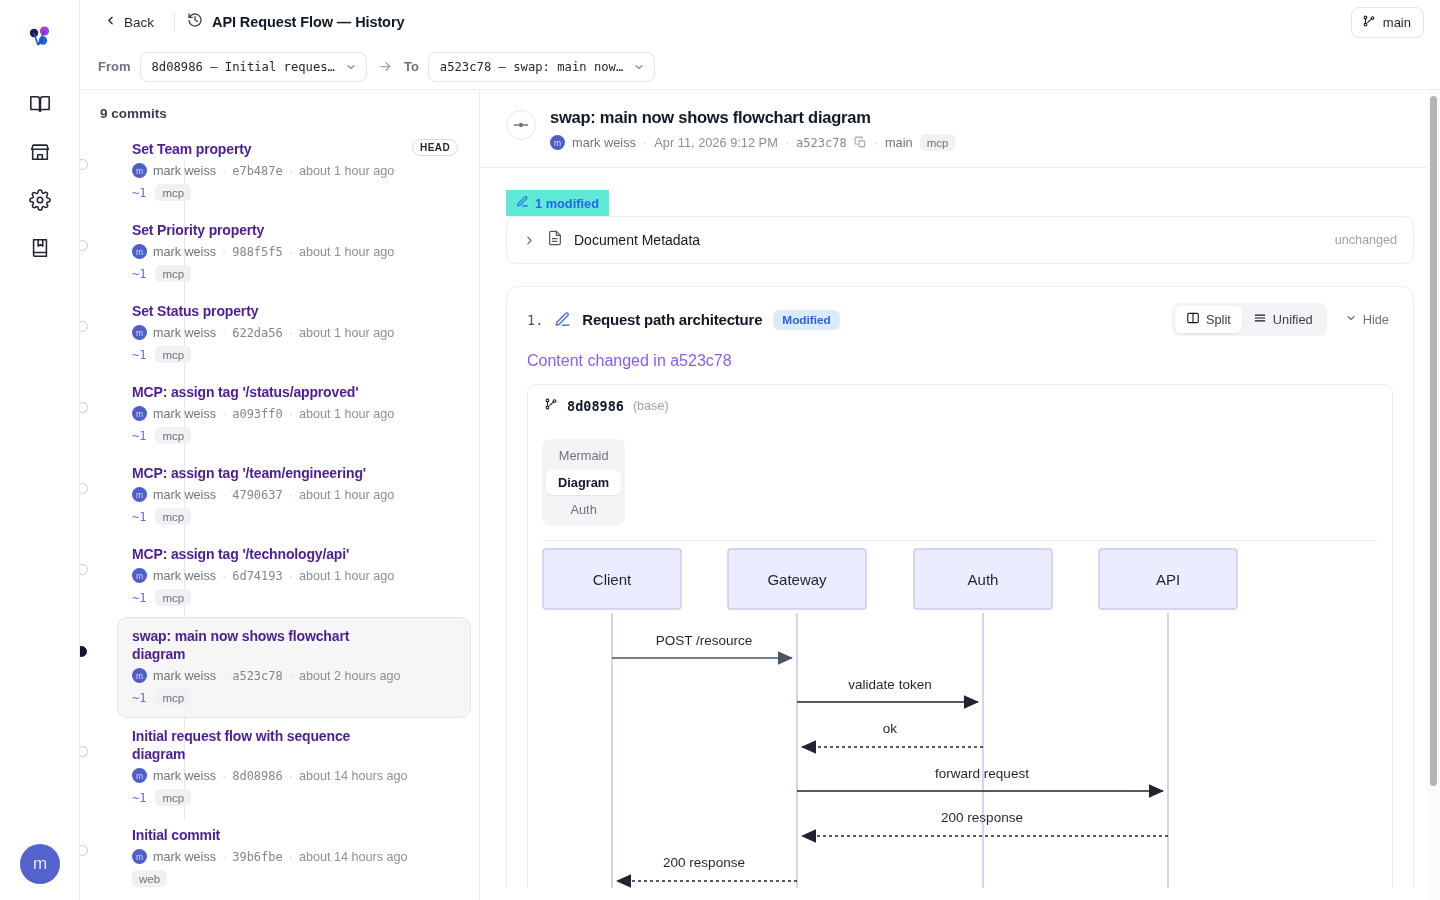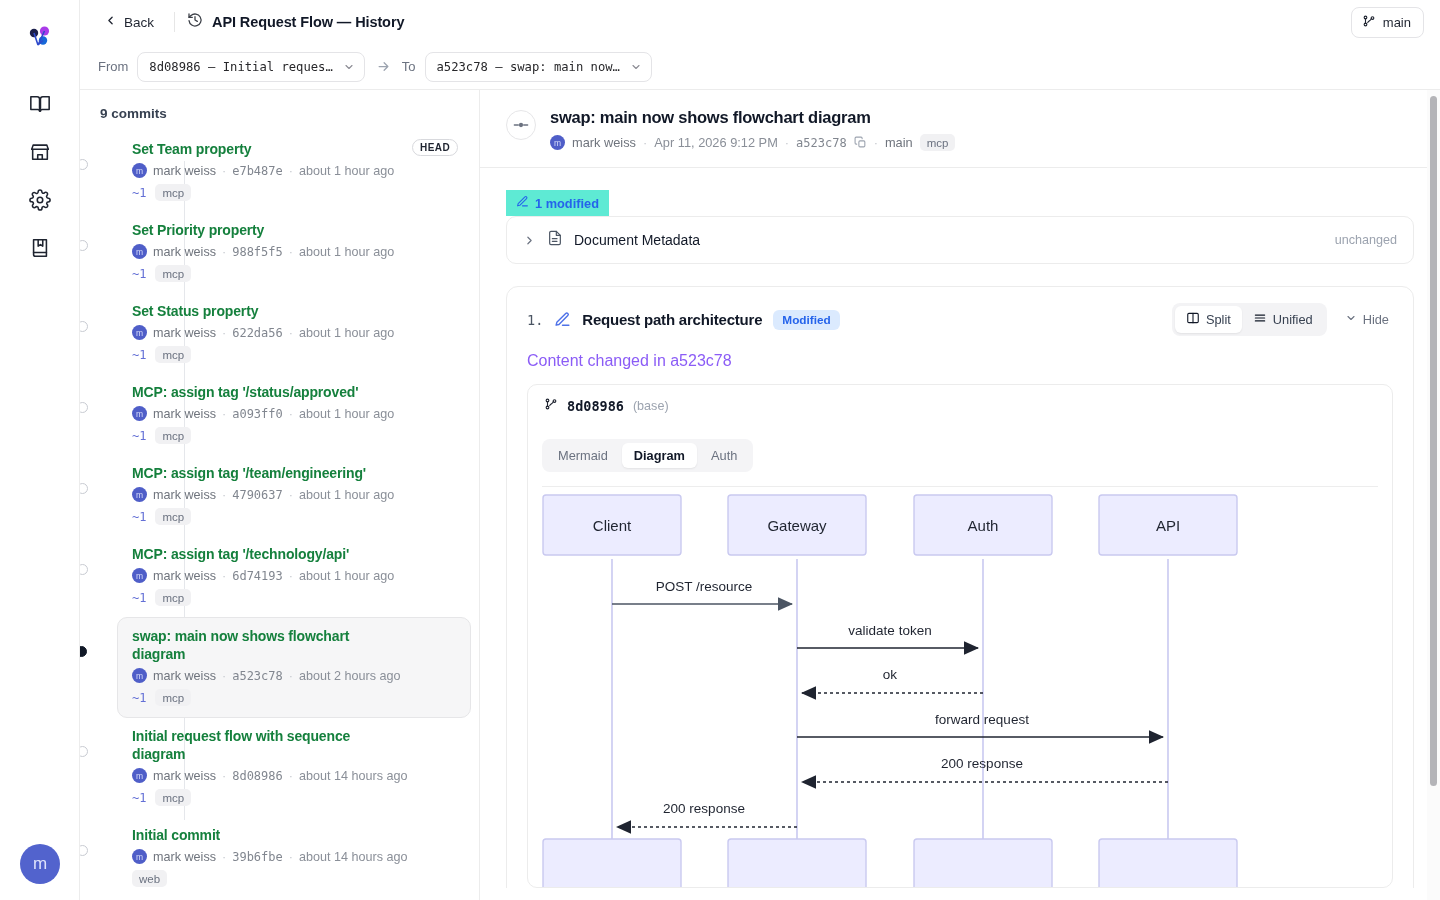--- a/index.html
+++ b/index.html
@@ -58,21 +58,21 @@
     padding: 6px 12px 6px 10px; font-size: 13px; font-weight: 500;
     color: #1f2430; background: #fff; cursor: pointer;
   }
 
   .rangebar {
     height: 46px; flex: 0 0 46px;
     display: flex; align-items: center; gap: 9px;
     padding: 0 16px 0 18px;
     border-bottom: 1px solid #ececec; background: #fff;
   }
-  .range-label { font-size: 13px; color: #6b7280; }
+  .range-label { font-size: 13px; color: #6b7280; font-weight: bold; }
   .select {
     display: flex; align-items: center; gap: 10px;
     border: 1px solid #e4e4e7; border-radius: 8px;
     height: 30px; padding: 0 9px 0 11px; background: #fff;
     cursor: pointer;
   }
   .select-text {
     font-family: "DejaVu Sans Mono", monospace;
     font-size: 12.2px; color: #27272a; white-space: nowrap;
   }
@@ -113,21 +113,21 @@
     position: absolute; left: -41px; top: 28px;
     width: 11px; height: 11px; border-radius: 50%;
     background: #ffffff; border: 1.4px solid #c8cbd2;
     z-index: 2;
   }
   .commit.selected .dot {
     background: #111827; border-color: #111827;
     left: -42px;
   }
   .commit-title {
-    font-size: 14px; font-weight: 600; color: #15803d;
+    font-size: 14px; font-weight: 600; color: #4c1d95;
     letter-spacing: -0.15px; line-height: 18px;
     padding-right: 56px;
   }
   .commit-meta {
     display: flex; align-items: center; gap: 6px;
     margin-top: 5px; font-size: 12.6px; color: #8a8f98;
   }
   .mini-avatar {
     width: 15px; height: 15px; border-radius: 50%;
     background: #4f5ec8; color: #d6dbfa;
@@ -225,21 +225,21 @@
   }
   .version-head {
     display: flex; align-items: center; gap: 9px;
     padding: 12px 16px;
   }
   .version-sha { font-family: "DejaVu Sans Mono", monospace; font-size: 13.5px; font-weight: 600; color: #111827; }
   .version-base { font-size: 12.6px; color: #9ca3af; }
   .version-inner { padding: 12px 14px 0 14px; }
   .tabs {
     display: inline-flex; align-items: center; gap: 2px;
-    background: #f4f4f6; border-radius: 8px; padding: 4px;
+    background: #f4f4f6; border-radius: 8px; padding: 4px; flex-direction: column;
   }
   .tab {
     font-size: 12.8px; color: #6b7280; padding: 5px 12px;
     border-radius: 6px; cursor: pointer;
   }
   .tab.active { background: #fff; color: #111827; font-weight: 600; box-shadow: 0 1px 2px rgba(0,0,0,.07); }
 
   .diagram-wrap {
     margin-top: 14px; border-top: 1px solid #ededed;
     background: #fff;

